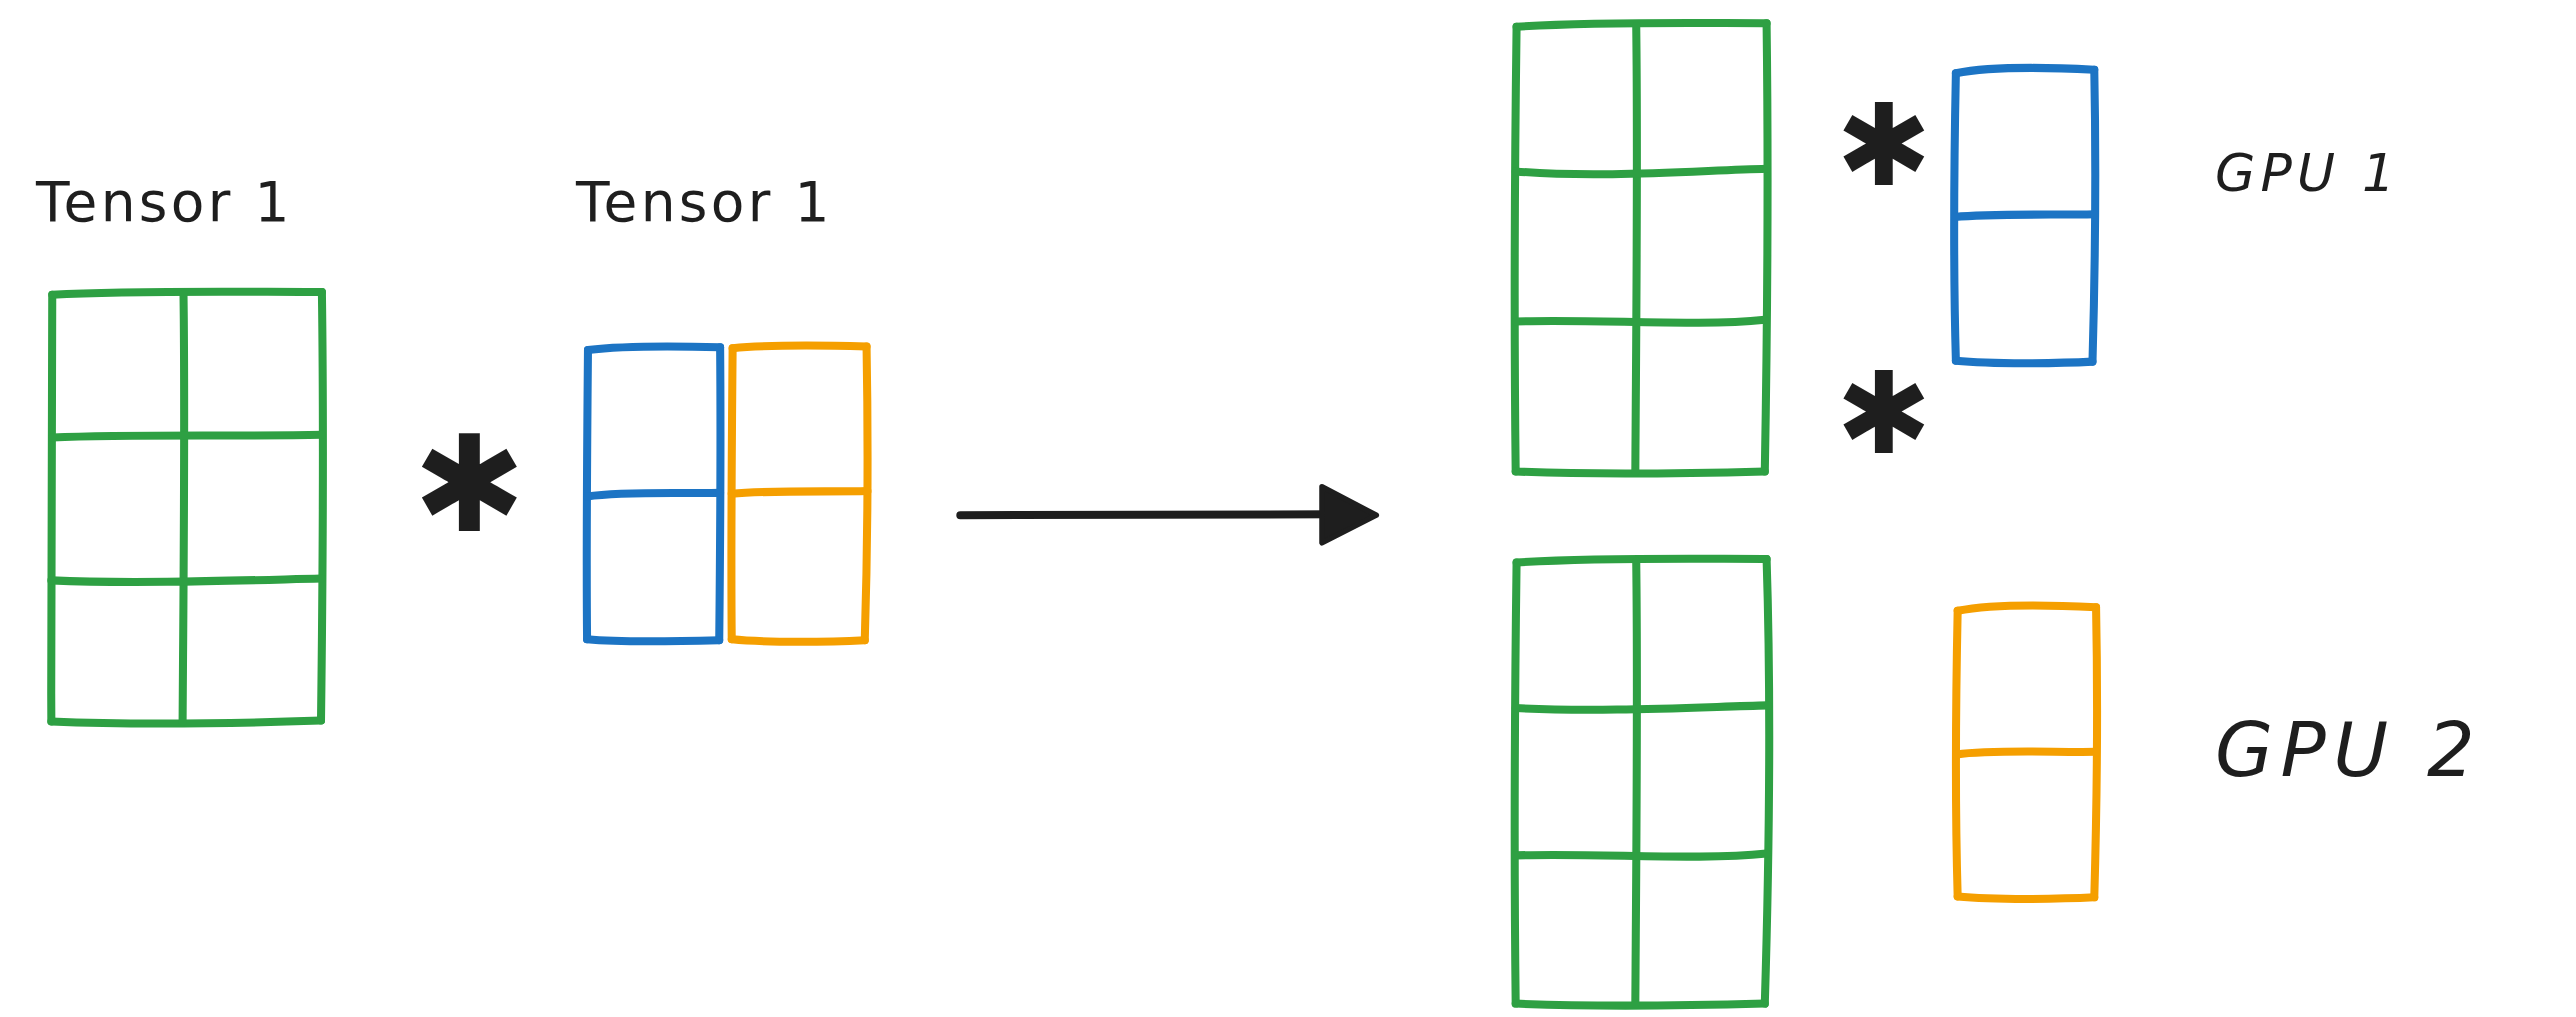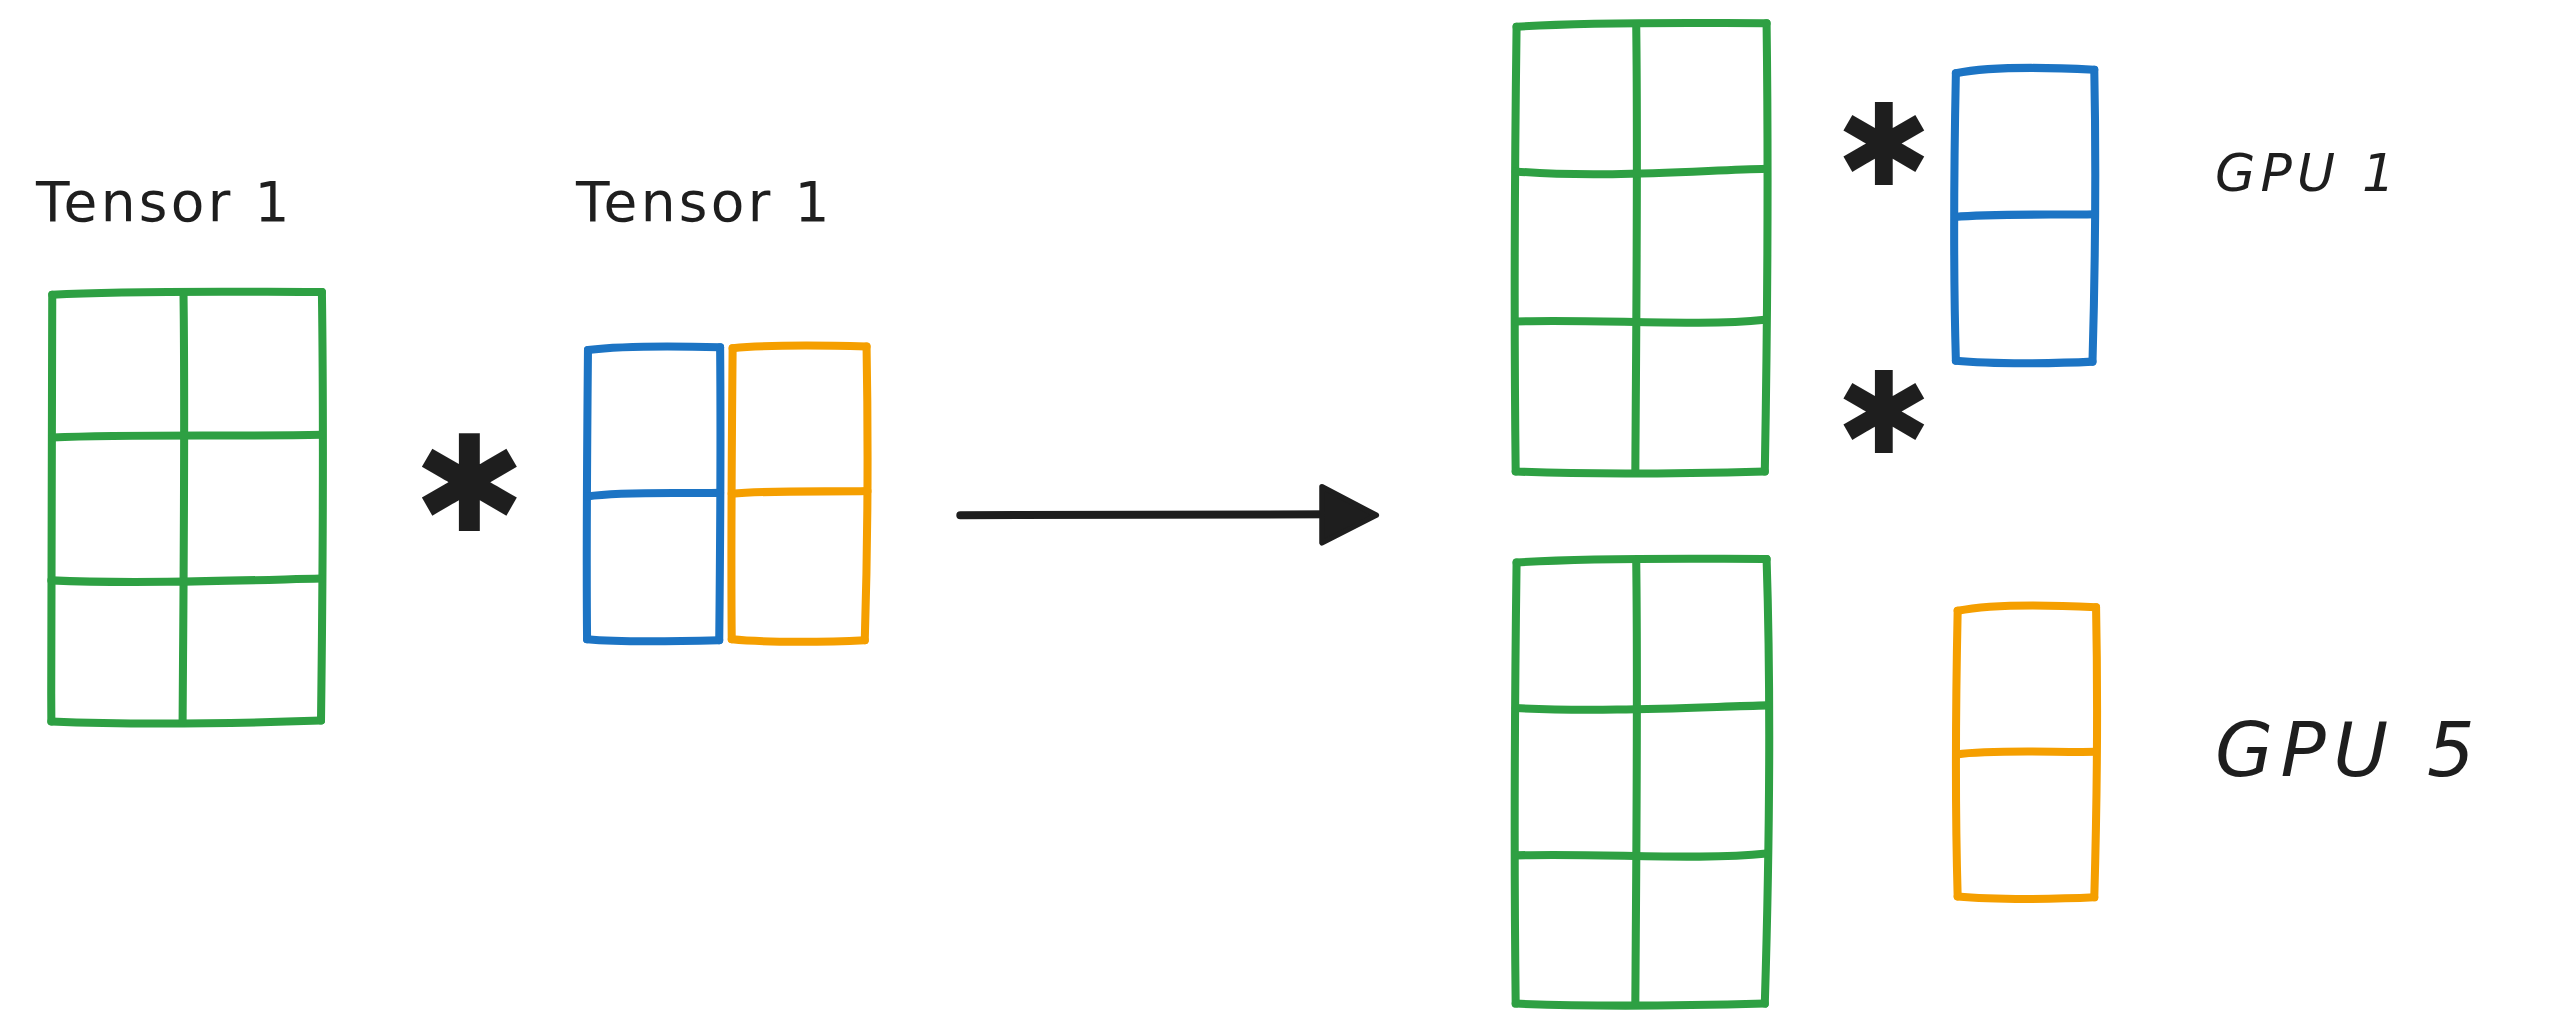--- a/index.html
+++ b/index.html
@@ -134,16 +134,16 @@
   <div class="hand-label label-tensor2">Tensor 1</div>
 
   <div class="ast ast-main">✱</div>
 
   <div class="ast ast-gpu1">✱</div>
 
   <div class="ast ast-gpu2">✱</div>
 
   <div class="hand-label label-gpu1">GPU 1</div>
 
-  <div class="hand-label label-gpu2">GPU 5</div>
+  <div class="hand-label label-gpu2">GPU 2</div>
 
 </div>
 
 
 </body></html>

